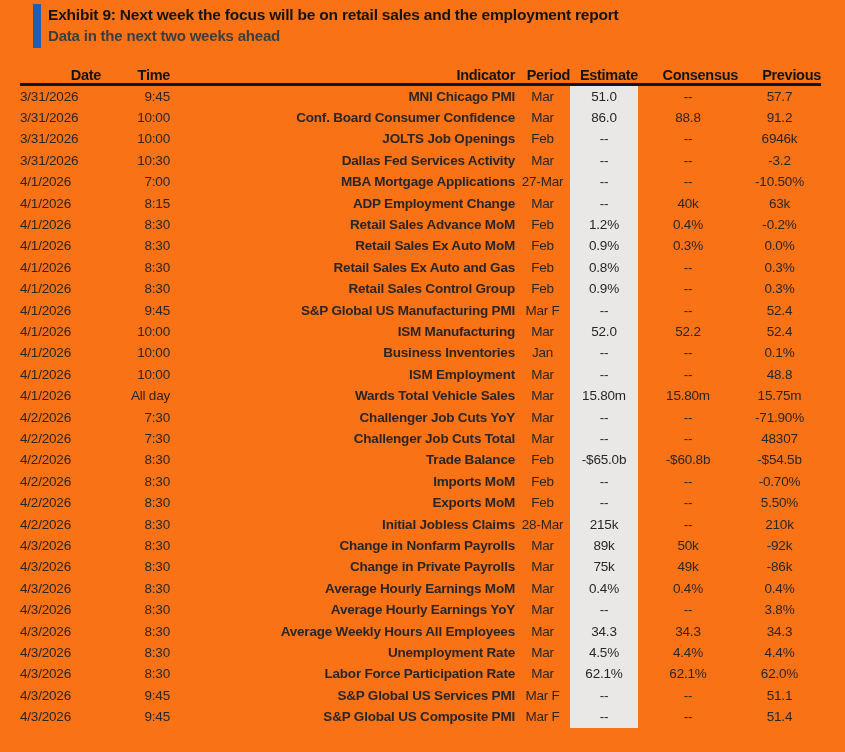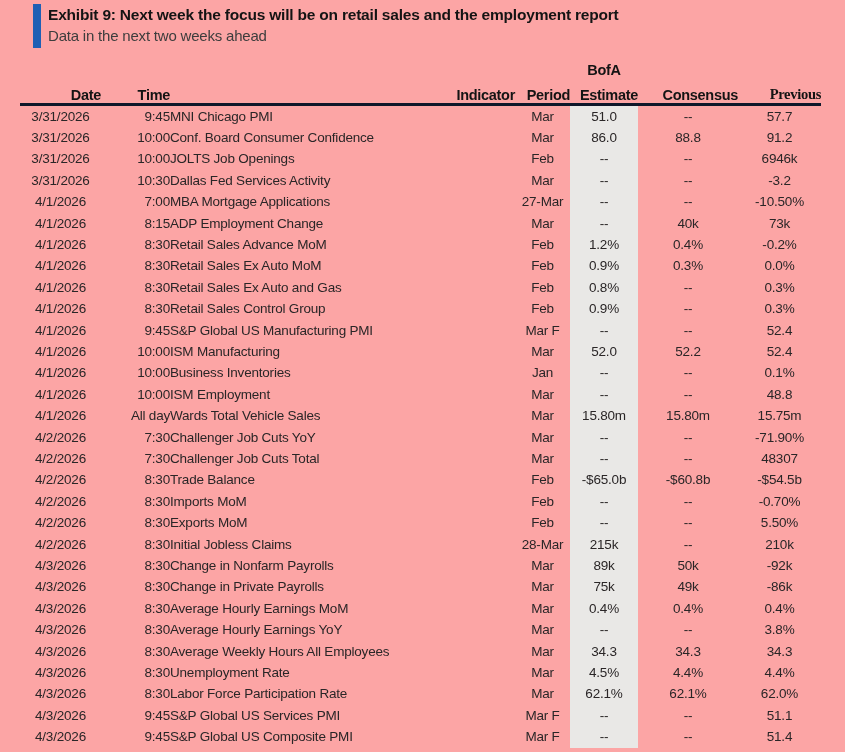--- a/index.html
+++ b/index.html
@@ -5,21 +5,21 @@
   * { margin: 0; padding: 0; box-sizing: border-box; }
   html, body { background: #ffffff; }
   body {
     font-family: "Liberation Sans", sans-serif;
     color: #262223;
   }
   .page {
     position: relative;
     width: 845px;
     height: 752px;
-    background: #fca5a5;
+    background: #f97316;
     overflow: hidden;
   }
   
   .exhibit-header {
     position: absolute;
     top: 4px;
     left: 33px;
     display: flex;
   }
   .accent-bar {
@@ -32,21 +32,21 @@
   .exhibit-title {
     font-size: 15.5px;
     font-weight: bold;
     color: #141414;
     line-height: 22px;
     white-space: nowrap;
     letter-spacing: -0.2px;
   }
   .exhibit-subtitle {
     font-size: 15px;
-    font-weight: normal;
+    font-weight: bold;
     color: #3d3d3d;
     line-height: 20px;
     white-space: nowrap;
     letter-spacing: -0.2px;
   }
   
   table.calendar {
     position: absolute;
     top: 58px;
     left: 20px;
@@ -71,36 +71,36 @@
     vertical-align: bottom;
   }
   tr.group-row th { height: 20px; text-align: center; }
   tr.label-row th { height: 26px; border-bottom: 3px solid #0f172a; text-align: right; }
   th.h-date      { text-align: right; padding-right: 14px; }
   th.h-time      { text-align: center; }
   th.h-indicator { text-align: left; padding-left: 10px; }
   th.h-period    { text-align: center; }
   th.h-estimate  { text-align: center; }
   th.h-consensus { text-align: center; }
-  th.h-previous  { text-align: center; font-family: Liberation Serif, serif; }
+  th.h-previous  { text-align: center; }
 
   tbody td {
     font-size: 13.5px;
     font-weight: normal;
     color: #2a2627;
     height: 21.4px;
     line-height: 21.4px;
     padding: 0;
     white-space: nowrap;
     overflow: hidden;
     letter-spacing: -0.2px;
   }
-  td.c-date          { text-align: center; padding-right: 14px; }
+  td.c-date          { text-align: left; padding-right: 14px; }
   td.c-time          { text-align: right; }
-  td.c-indicator     { text-align: left; }
+  td.c-indicator     { text-align: right; font-weight: bold; }
   td.c-period        { text-align: center; }
   td.c-bofa-estimate { text-align: center; background: #e9e8e6; }
   td.c-consensus     { text-align: center; }
   td.c-previous      { text-align: center; }
 </style>
 </head>
 <body>
 
 <div class="page">
 
@@ -116,25 +116,20 @@
     <colgroup>
       <col class="w-date">
         <col class="w-time">
         <col class="w-indicator">
         <col class="w-period">
       <col class="w-bofa">
         <col class="w-consensus">
         <col class="w-previous">
     </colgroup>
     <thead>
-      <tr class="group-row">
-        <th colspan="4"></th>
-        <th>BofA</th>
-        <th colspan="2"></th>
-      </tr>
       <tr class="label-row">
         <th class="h-date">Date</th>
         <th class="h-time">Time</th>
         <th class="h-indicator">Indicator</th>
         <th class="h-period">Period</th>
         <th class="h-estimate">Estimate</th>
         <th class="h-consensus">Consensus</th>
         <th class="h-previous">Previous</th>
       </tr>
     </thead>
@@ -184,21 +179,21 @@
           <td class="c-consensus">--</td>
           <td class="c-previous">-10.50%</td>
         </tr>
         <tr>
           <td class="c-date">4/1/2026</td>
           <td class="c-time">8:15</td>
           <td class="c-indicator">ADP Employment Change</td>
           <td class="c-period">Mar</td>
           <td class="c-bofa-estimate">--</td>
           <td class="c-consensus">40k</td>
-          <td class="c-previous">73k</td>
+          <td class="c-previous">63k</td>
         </tr>
         <tr>
           <td class="c-date">4/1/2026</td>
           <td class="c-time">8:30</td>
           <td class="c-indicator">Retail Sales Advance MoM</td>
           <td class="c-period">Feb</td>
           <td class="c-bofa-estimate">1.2%</td>
           <td class="c-consensus">0.4%</td>
           <td class="c-previous">-0.2%</td>
         </tr>

